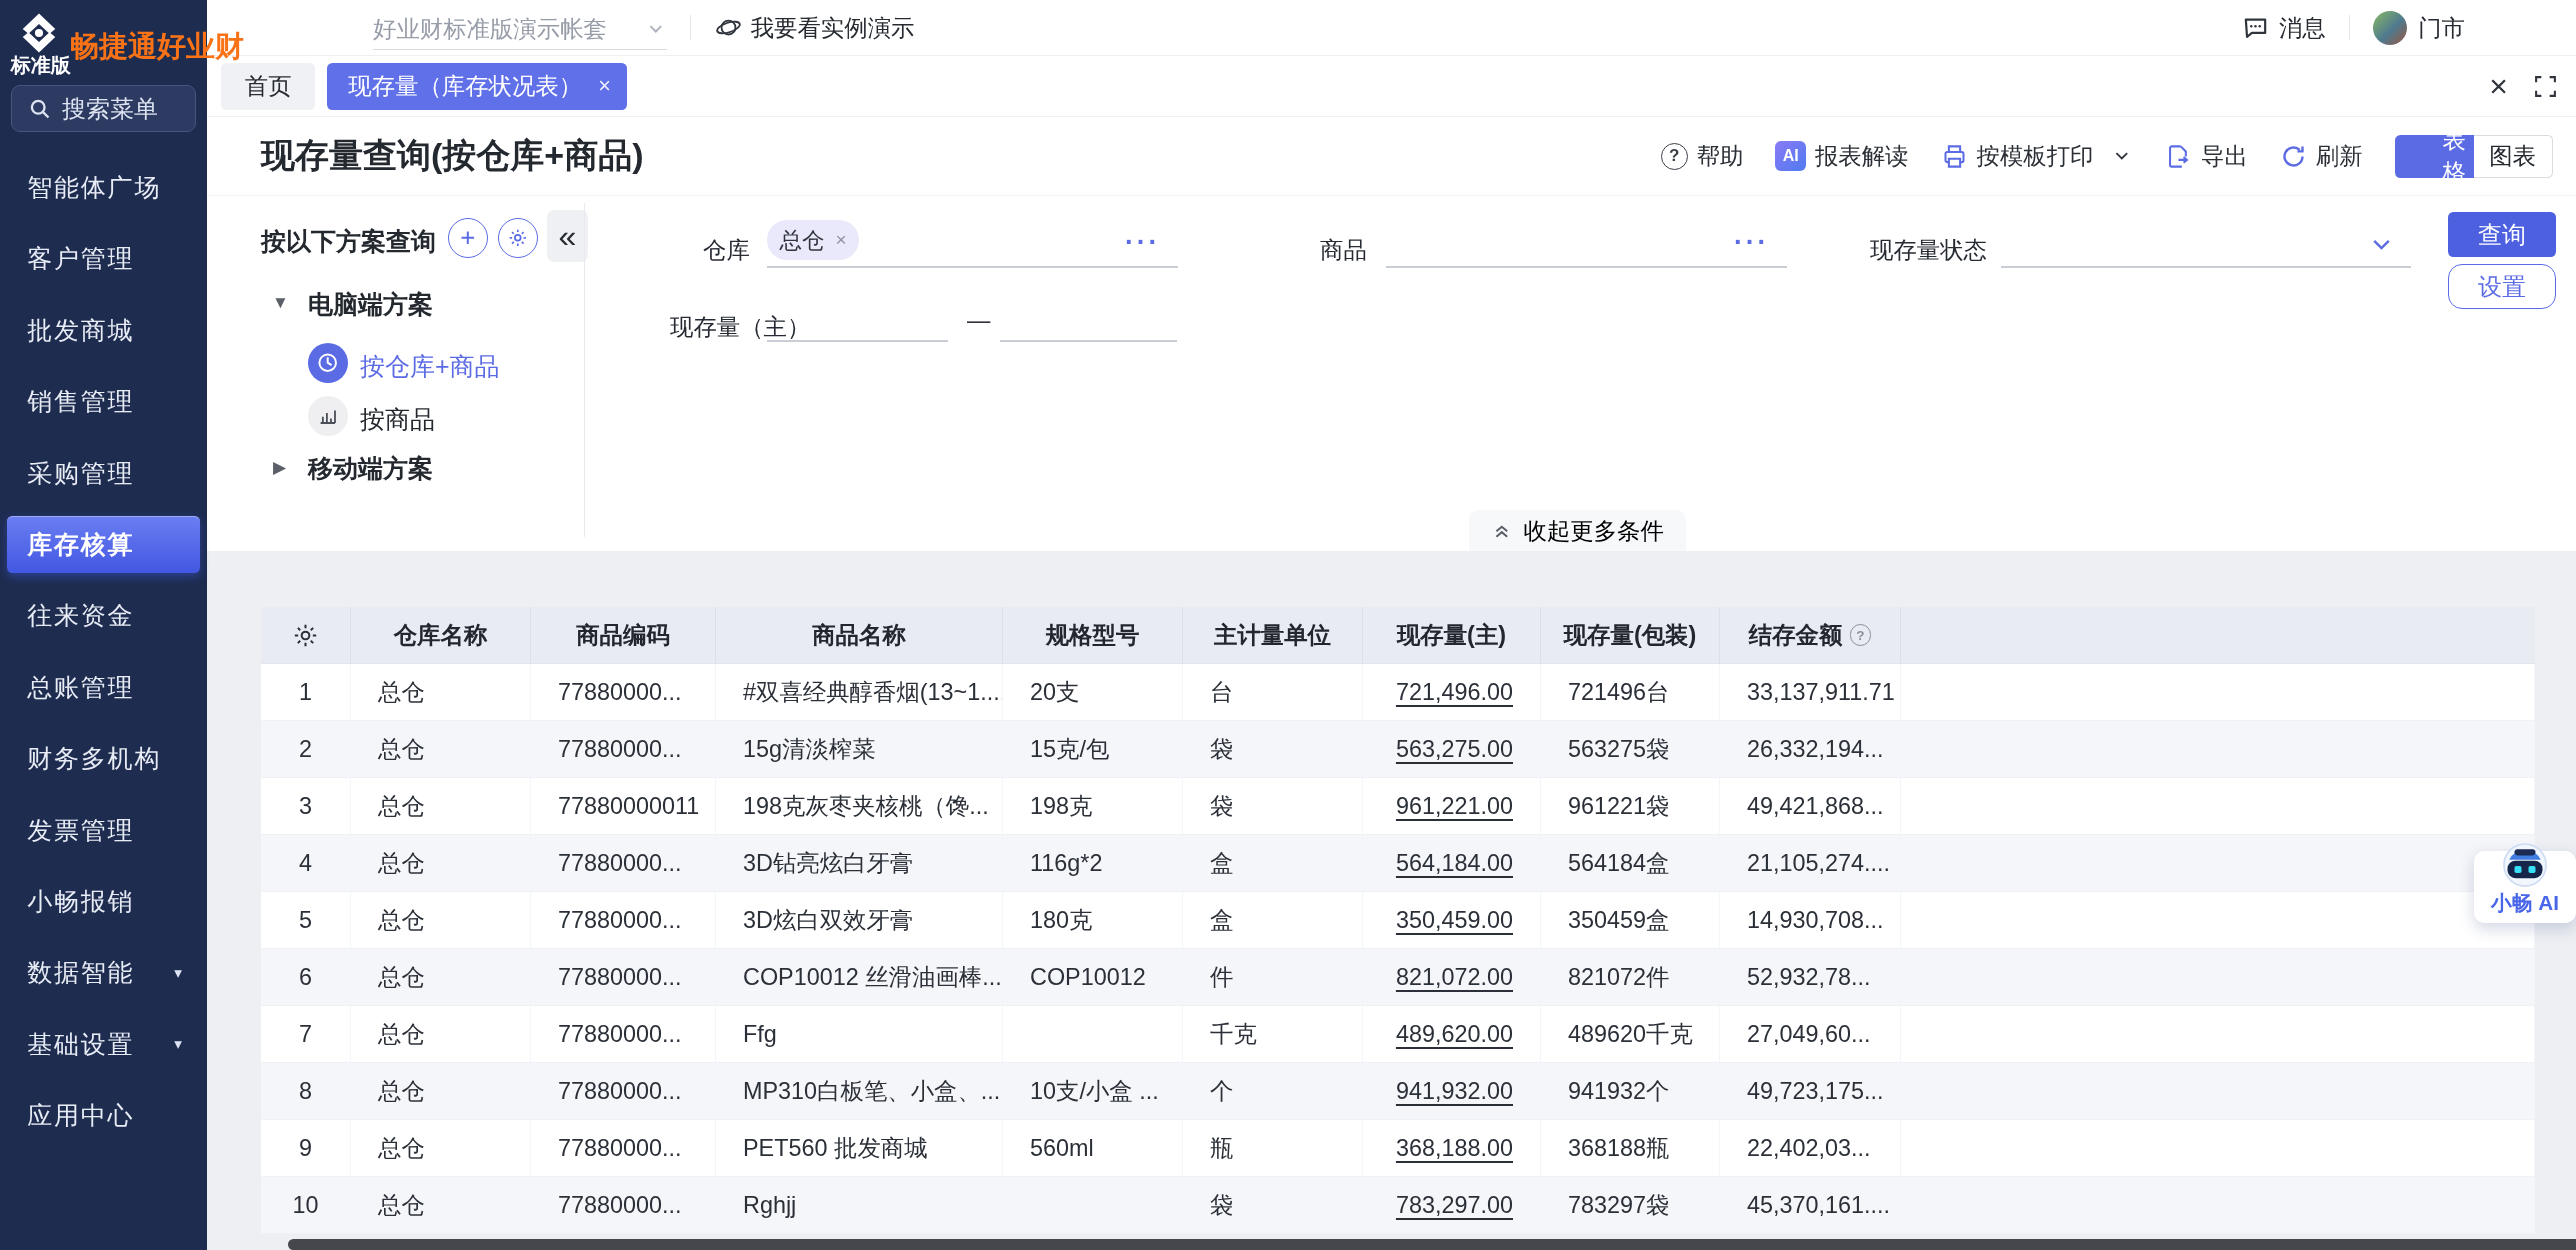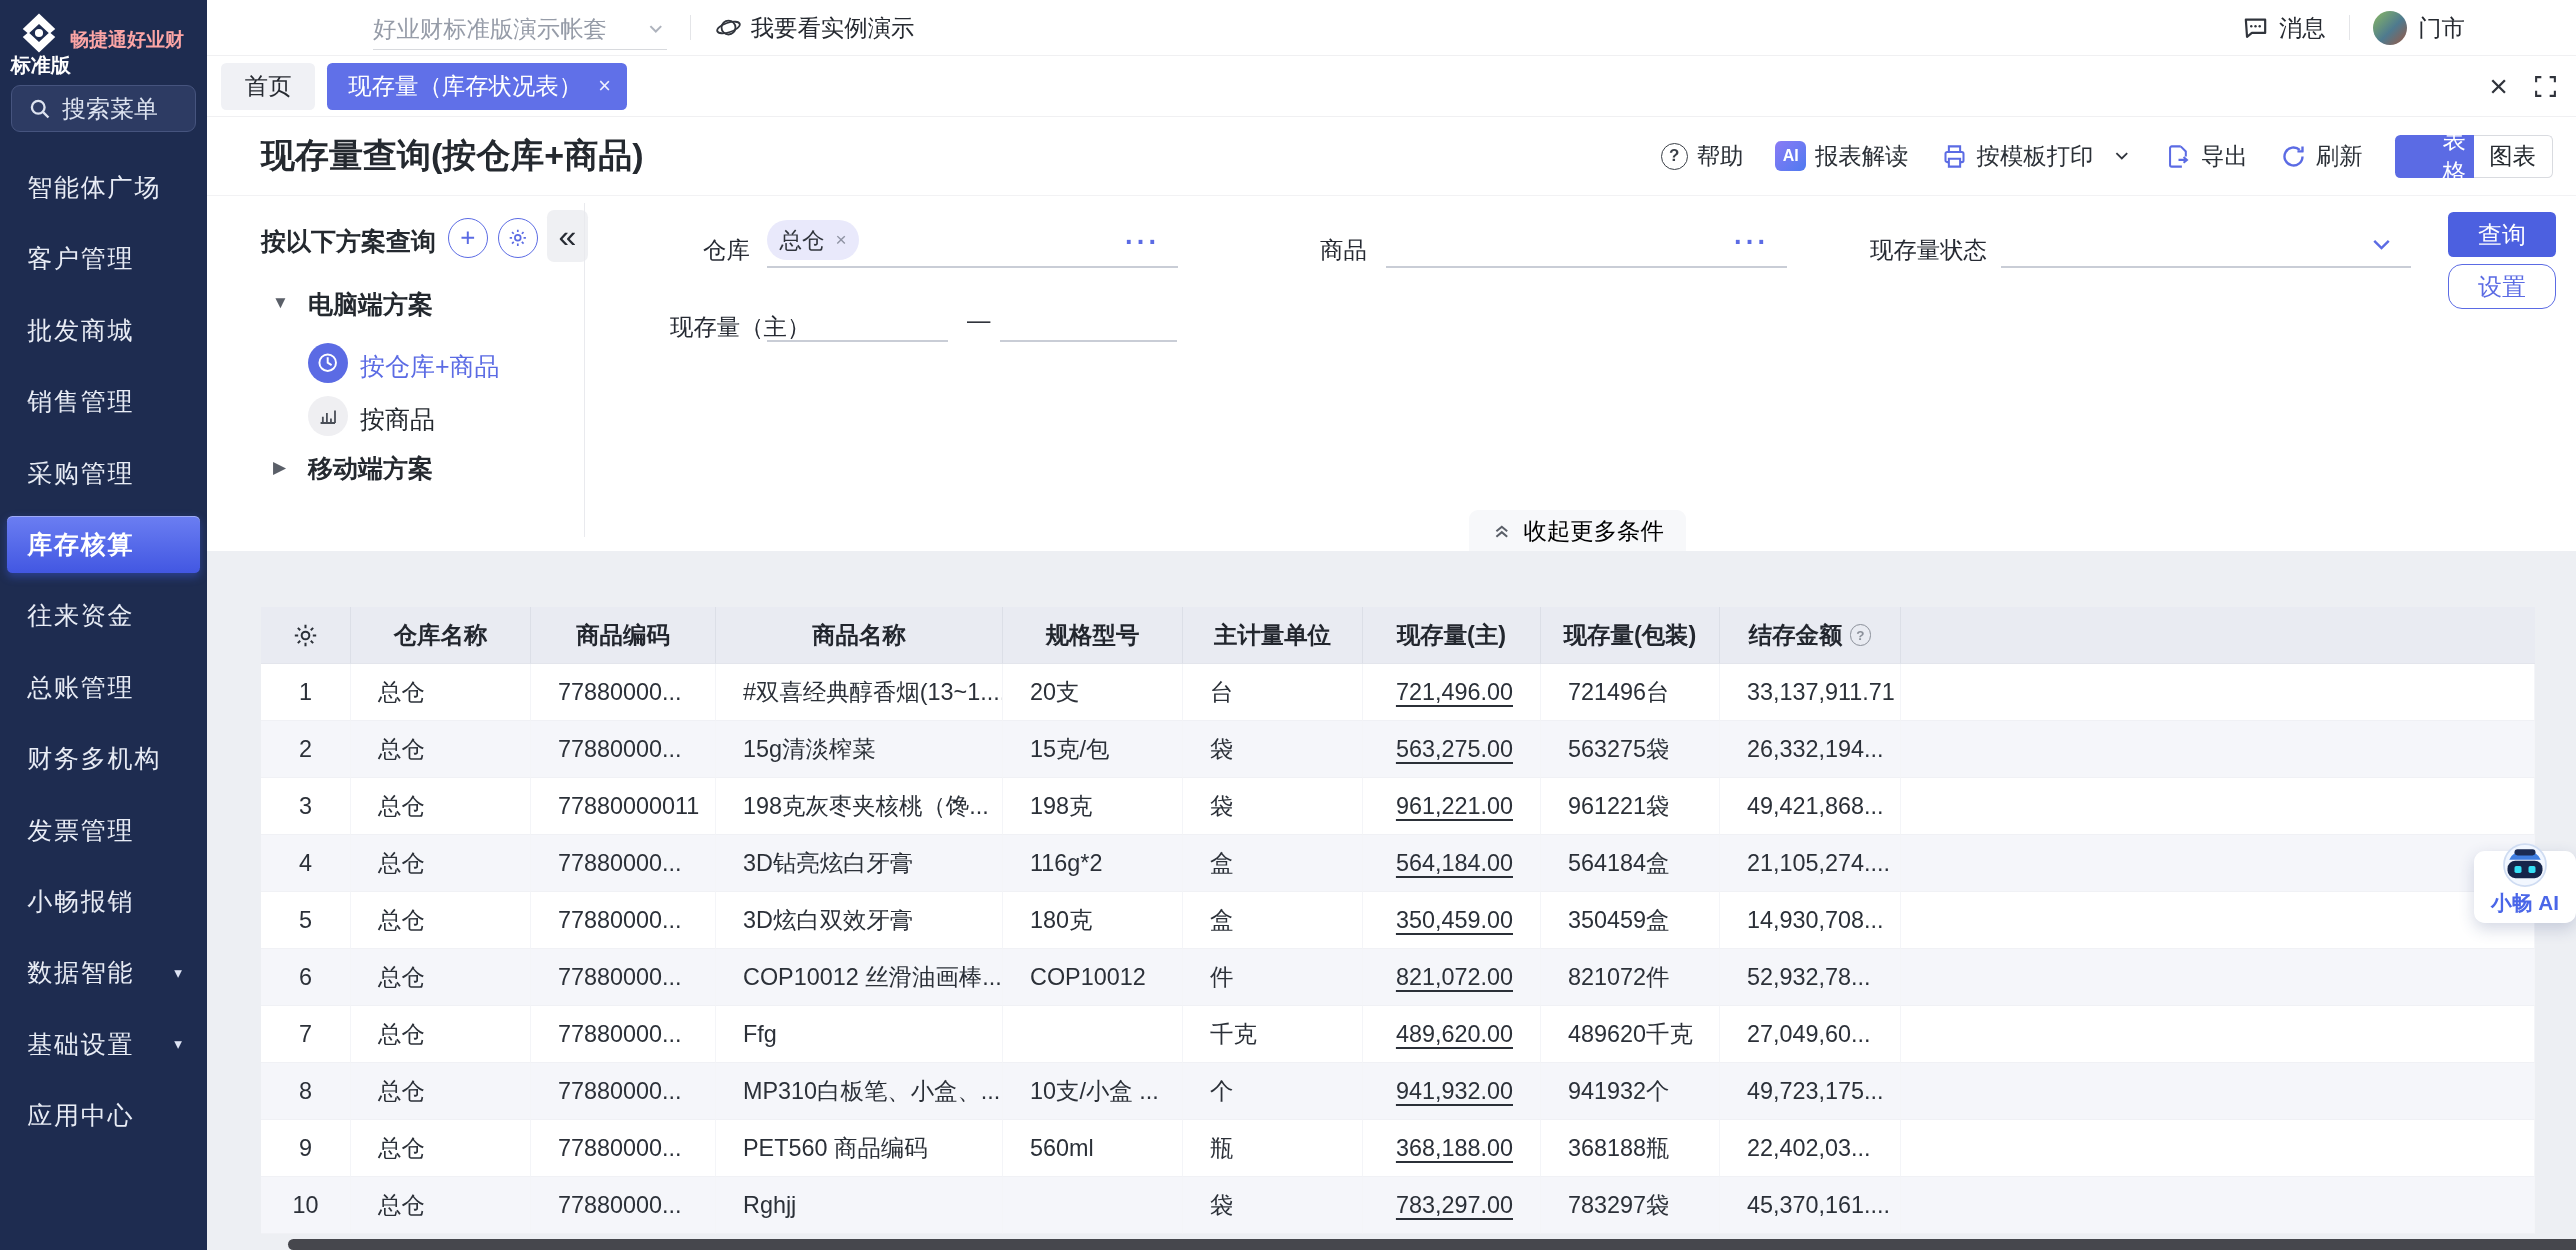--- a/index.html
+++ b/index.html
@@ -3,21 +3,21 @@
 <meta charset="utf-8">
 <style>
   html,body{margin:0;padding:0;}
   body{font-family:"Liberation Sans","DejaVu Sans",sans-serif;-webkit-font-smoothing:antialiased;}
   .app{position:relative;width:2576px;height:1250px;overflow:hidden;background:#f3f4f6;}
 
   
   .sidebar{position:absolute;left:0;top:0;width:207px;height:1250px;background:#1e2c50;z-index:3;}
   .logo-row{position:absolute;left:12.6px;top:7.2px;display:flex;align-items:flex-start;}
   .logo-mark{width:52px;height:52px;}
-  .brand-name{margin:20px 0 0 5.4px;font-size:19px;font-weight:700;color:#fca5a5;white-space:nowrap;}
+  .brand-name{margin:20px 0 0 5.4px;font-size:29px;font-weight:700;color:#f97316;white-space:nowrap;}
   .edition{position:absolute;left:10.8px;top:52px;font-size:20px;font-weight:700;color:#fff;}
   .search-box{position:absolute;left:10.8px;top:85px;width:185px;height:47px;border-radius:9px;background:#2d3b63;border:0.9px solid #46547e;display:flex;align-items:center;gap:10.8px;padding-left:16px;box-sizing:border-box;color:#dde3f0;font-size:24px;}
   .side-menu{position:absolute;left:0;top:159px;width:207px;}
   .side-item{height:57px;margin:0 7.2px 14.4px 7.2px;display:flex;align-items:center;justify-content:space-between;padding:0 16px 0 20px;border-radius:5.4px;color:#e8ecf5;font-size:25px;letter-spacing:1.8px;cursor:pointer;}
   .side-item.active{background:linear-gradient(180deg,#6b7ef2,#4257e2);box-shadow:0 3.6px 9px rgba(60,90,220,.45), inset 0 0.9px 0 rgba(255,255,255,.35);color:#fff;font-weight:600;}
   .side-caret{font-size:15.3px;color:#dfe5f5;}
 
   
   .topbar{position:absolute;left:207px;top:0;width:2369px;height:56px;background:#fff;display:flex;align-items:center;border-bottom:0.9px solid #f0f0f2;box-sizing:border-box;z-index:2;}
   .account-sel{margin-left:166px;width:294px;height:41px;margin-top:3.6px;border-bottom:0.9px solid #d8dade;display:flex;align-items:center;justify-content:space-between;color:#969ca8;font-size:23.4px;cursor:pointer;}
@@ -575,21 +575,21 @@
         <div class="cell c-center">
           <span>9</span>
         </div>
         <div class="cell">
           <span>总仓</span>
         </div>
         <div class="cell">
           <span>77880000...</span>
         </div>
         <div class="cell">
-          <span>PET560 商品编码</span>
+          <span>PET560 批发商城</span>
         </div>
         <div class="cell">
           <span>560ml</span>
         </div>
         <div class="cell">
           <span>瓶</span>
         </div>
         <div class="cell c-right">
           <span class="qty-link">368,188.00</span>
         </div>

